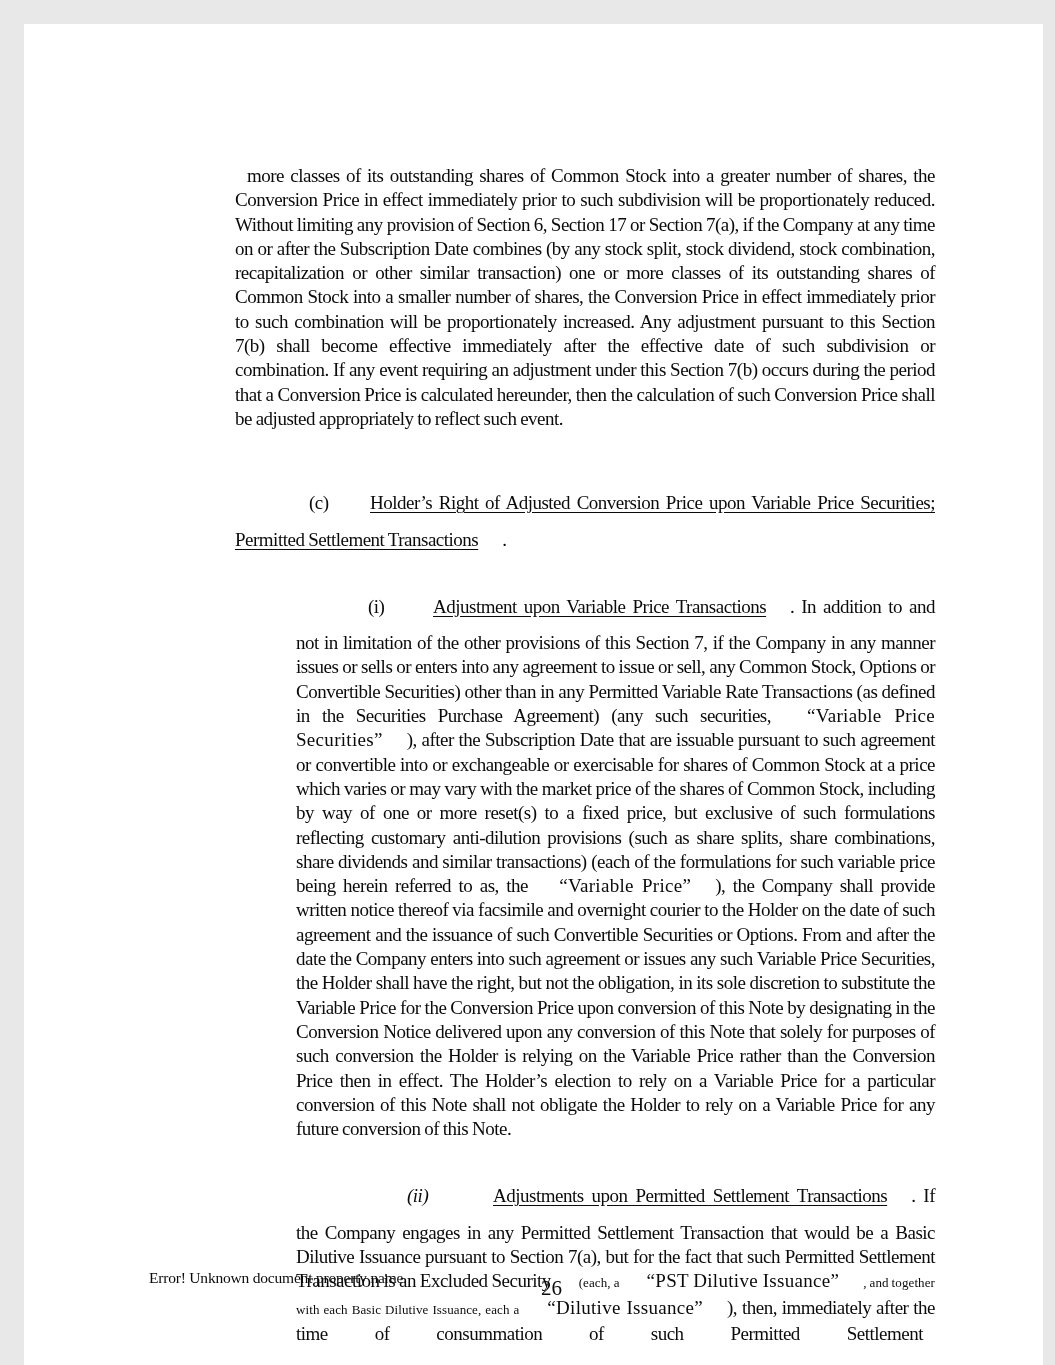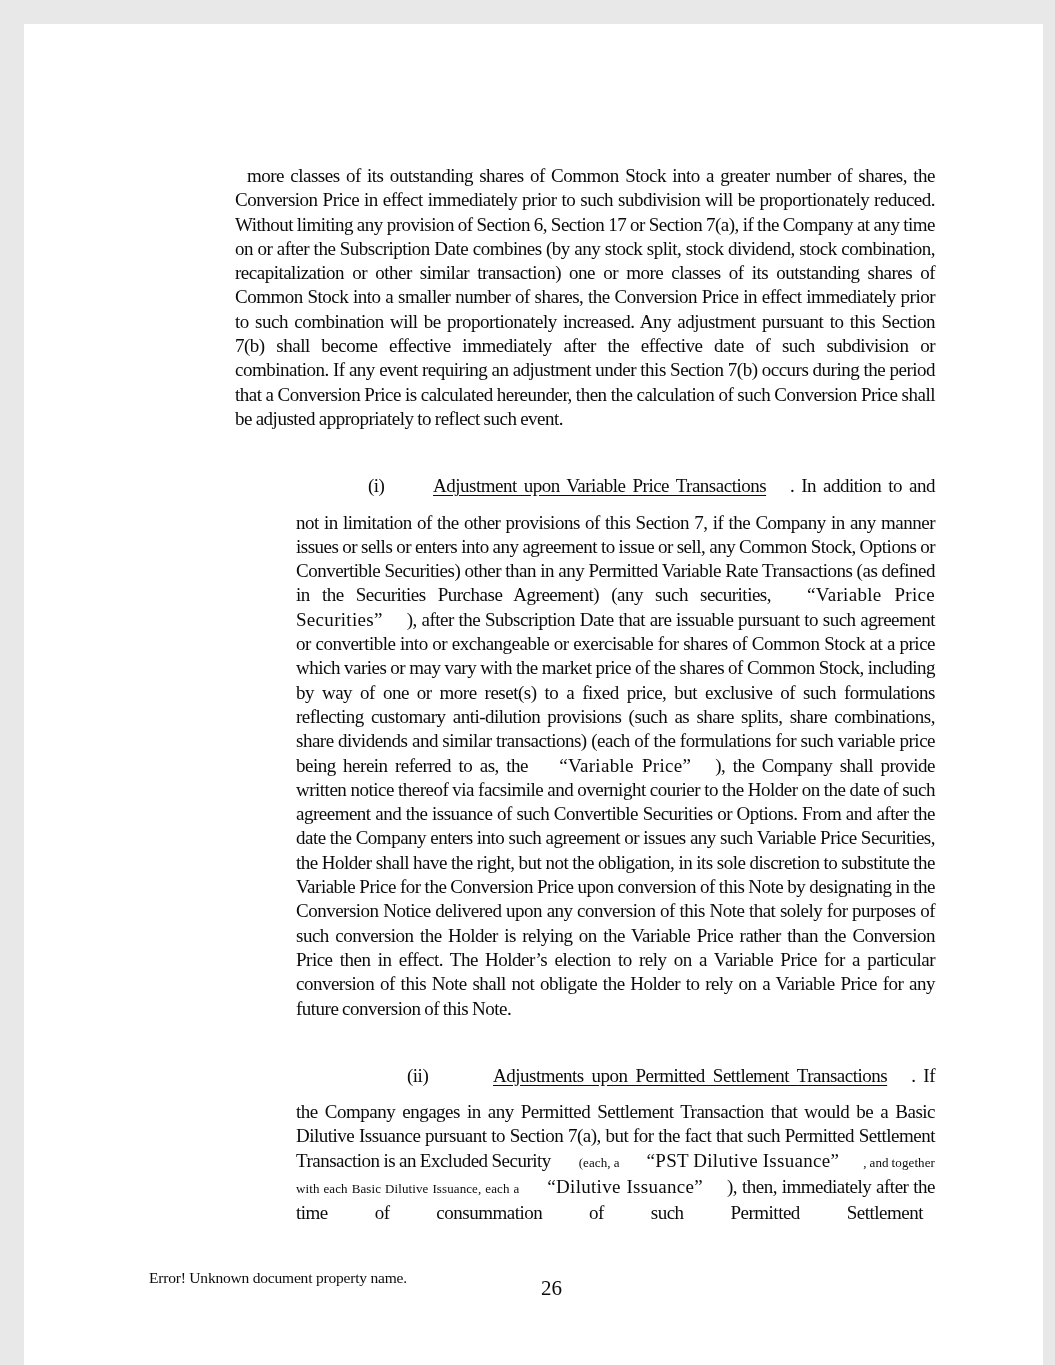--- a/index.html
+++ b/index.html
@@ -27,21 +27,21 @@
     text-align: justify;
     hyphens: none;
   }
   p { margin: 0; }
   .para-c { margin-top: 24px; text-indent: 62px; }
   .para-c .lbl { display: inline-block; width: 61px; text-indent: 0; }
   .block { margin-left: 61px; margin-top: 7px; }
   .block-i { text-indent: 60px; }
   .block-i .lbl { display: inline-block; width: 65px; text-indent: 0; }
   .block-ii { text-indent: 99px; text-align-last: justify; }
-  .block-ii .lbl { display: inline-block; width: 86px; text-indent: 0; }
+  .block-ii .lbl { display: inline-block; width: 86px; text-indent: 0; font-style: italic; }
   .heading {
     text-decoration: underline;
     text-underline-offset: 3px;
   }
   .term { letter-spacing: 0.3px; }
   .small-alt { font-size: 13px; letter-spacing: 0.1px; }
   .page-number {
     position: absolute;
     top: 1240px;
     left: 0;
@@ -60,20 +60,21 @@
 </style>
 </head>
 <body>
 
 <div class="page">
 
   <div class="content">
 
     <p class="para-7b"><span>more classes of its outstanding shares of Common Stock into a greater number of shares, the Conversion Price in effect immediately prior to such subdivision will be proportionately reduced.  Without limiting any provision of Section 6, Section 17 or Section 7(a), if the Company at any time on or after the Subscription Date combines (by any stock split, stock dividend, stock combination, recapitalization or other similar transaction) one or more classes of its outstanding shares of Common Stock into a smaller number of shares, the Conversion Price in effect immediately prior to such combination will be proportionately increased.  Any adjustment pursuant to this Section 7(b) shall become effective immediately after the effective date of such subdivision or combination.  If any event requiring an adjustment under this Section 7(b) occurs during the period that a Conversion Price is calculated hereunder, then the calculation of such Conversion Price shall be adjusted appropriately to reflect such event.</span></p>
 
+    <p class="para-c"><span class="lbl">(c)</span><span class="heading">Holder’s Right of Adjusted Conversion Price upon Variable Price Securities; Permitted Settlement Transactions</span><span>.</span></p>
 
     <p class="block block-i"><span class="lbl">(i)</span><span class="heading">Adjustment upon Variable Price Transactions</span><span>.  In addition to and not in limitation of the other provisions of this Section 7, if the Company in any manner issues or sells or enters into any agreement to issue or sell, any Common Stock, Options or Convertible Securities) other than in any Permitted Variable Rate Transactions (as defined in the Securities Purchase Agreement) (any such securities, </span><span class="term">“Variable Price Securities”</span><span>), after the Subscription Date that are issuable pursuant to such agreement or convertible into or exchangeable or exercisable for shares of Common Stock at a price which varies or may vary with the market price of the shares of Common Stock, including by way of one or more reset(s) to a fixed price, but exclusive of such formulations reflecting customary anti-dilution provisions (such as share splits, share combinations, share dividends and similar transactions) (each of the formulations for such variable price being herein referred to as, the </span><span class="term">“Variable Price”</span><span>), the Company shall provide written notice thereof via facsimile and overnight courier to the Holder on the date of such agreement and the issuance of such Convertible Securities or Options.  From and after the date the Company enters into such agreement or issues any such Variable Price Securities, the Holder shall have the right, but not the obligation, in its sole discretion to substitute the Variable Price for the Conversion Price upon conversion of this Note by designating in the Conversion Notice delivered upon any conversion of this Note that solely for purposes of such conversion the Holder is relying on the Variable Price rather than the Conversion Price then in effect.  The Holder’s election to rely on a Variable Price for a particular conversion of this Note shall not obligate the Holder to rely on a Variable Price for any future conversion of this Note.</span></p>
 
     <p class="block block-ii"><span class="lbl">(ii)</span><span class="heading">Adjustments upon Permitted Settlement Transactions</span><span>.  If the Company engages in any Permitted Settlement Transaction that would be a Basic Dilutive Issuance pursuant to Section 7(a), but for the fact that such Permitted Settlement Transaction is an Excluded Security </span><span class="small-alt">(each, a </span><span class="term">“PST Dilutive Issuance”</span><span class="small-alt">, and together with each Basic Dilutive Issuance, each a </span><span class="term">“Dilutive Issuance”</span><span>), then, immediately after the time of consummation of such Permitted Settlement</span></p>
 
   </div>
 
   <div class="page-number">26</div>
 
   <div class="footer-error">Error! Unknown document property name.</div>

